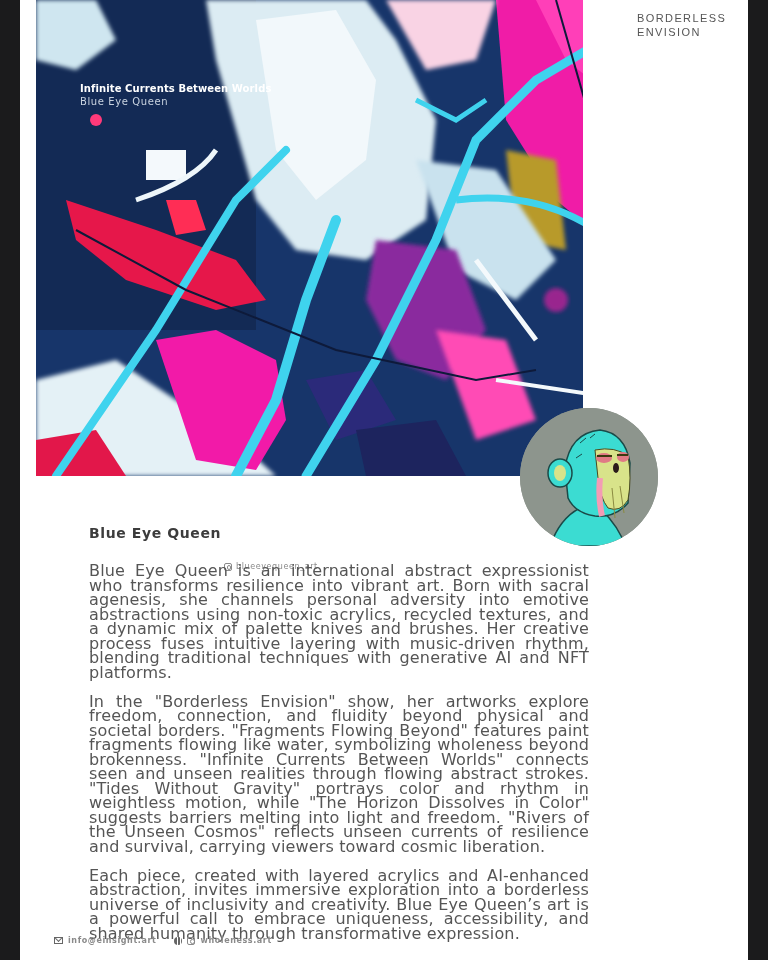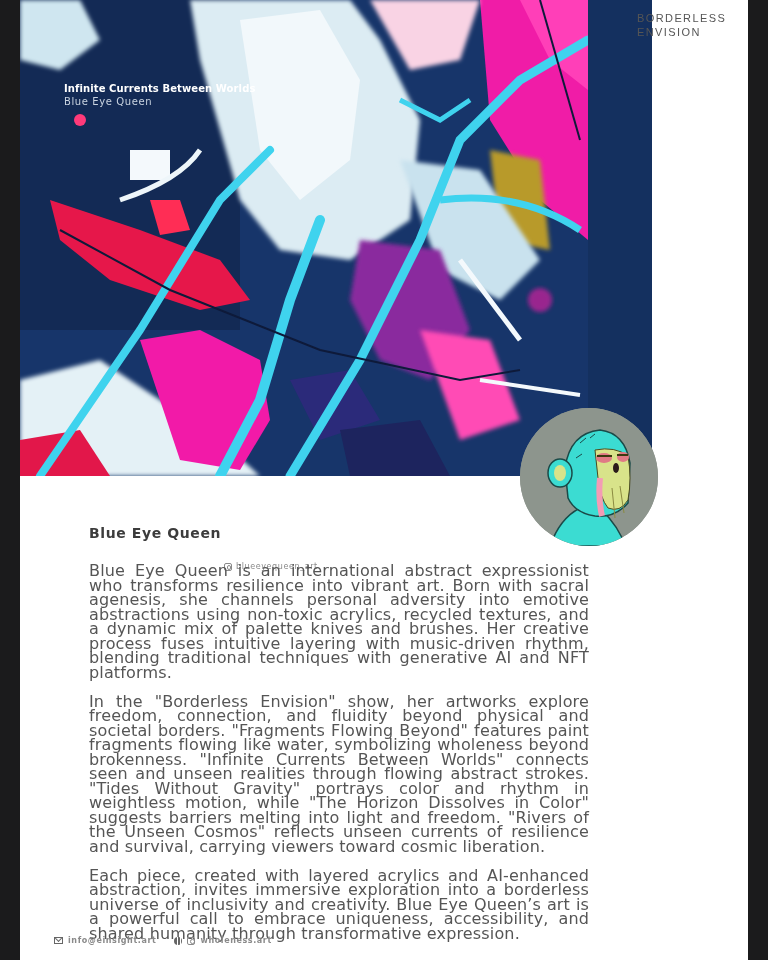--- a/index.html
+++ b/index.html
@@ -8,21 +8,21 @@
 
     .page {
       position: absolute; left: 20px; top: 0; width: 728px; height: 960px;
       background: #ffffff; overflow: hidden;
     }
     .border-left { position: absolute; left: 0; top: 0; width: 20px; height: 960px; background: #1b1b1c; }
     .border-right { position: absolute; right: 0; top: 0; width: 20px; height: 960px; background: #1b1b1c; }
 
     
     .artwork {
-      position: absolute; left: 0; top: 0; width: 632px; height: 476px; overflow: hidden;
+      position: absolute; left: 16px; top: 0; width: 547px; height: 476px; overflow: hidden;
       background: #14305f;
     }
     .artwork svg { position: absolute; left: 0; top: 0; width: 568px; height: 476px; }
     .art-caption {
       position: absolute; left: 44px; top: 82px;
       font-family: "DejaVu Sans", sans-serif;
       line-height: 13px;
     }
     .art-title { color: #ffffff; font-size: 10px; font-weight: bold; letter-spacing: 0.1px; display: block; }
     .art-artist { color: #c9d3e0; font-size: 10px; letter-spacing: 0.6px; display: block; }

